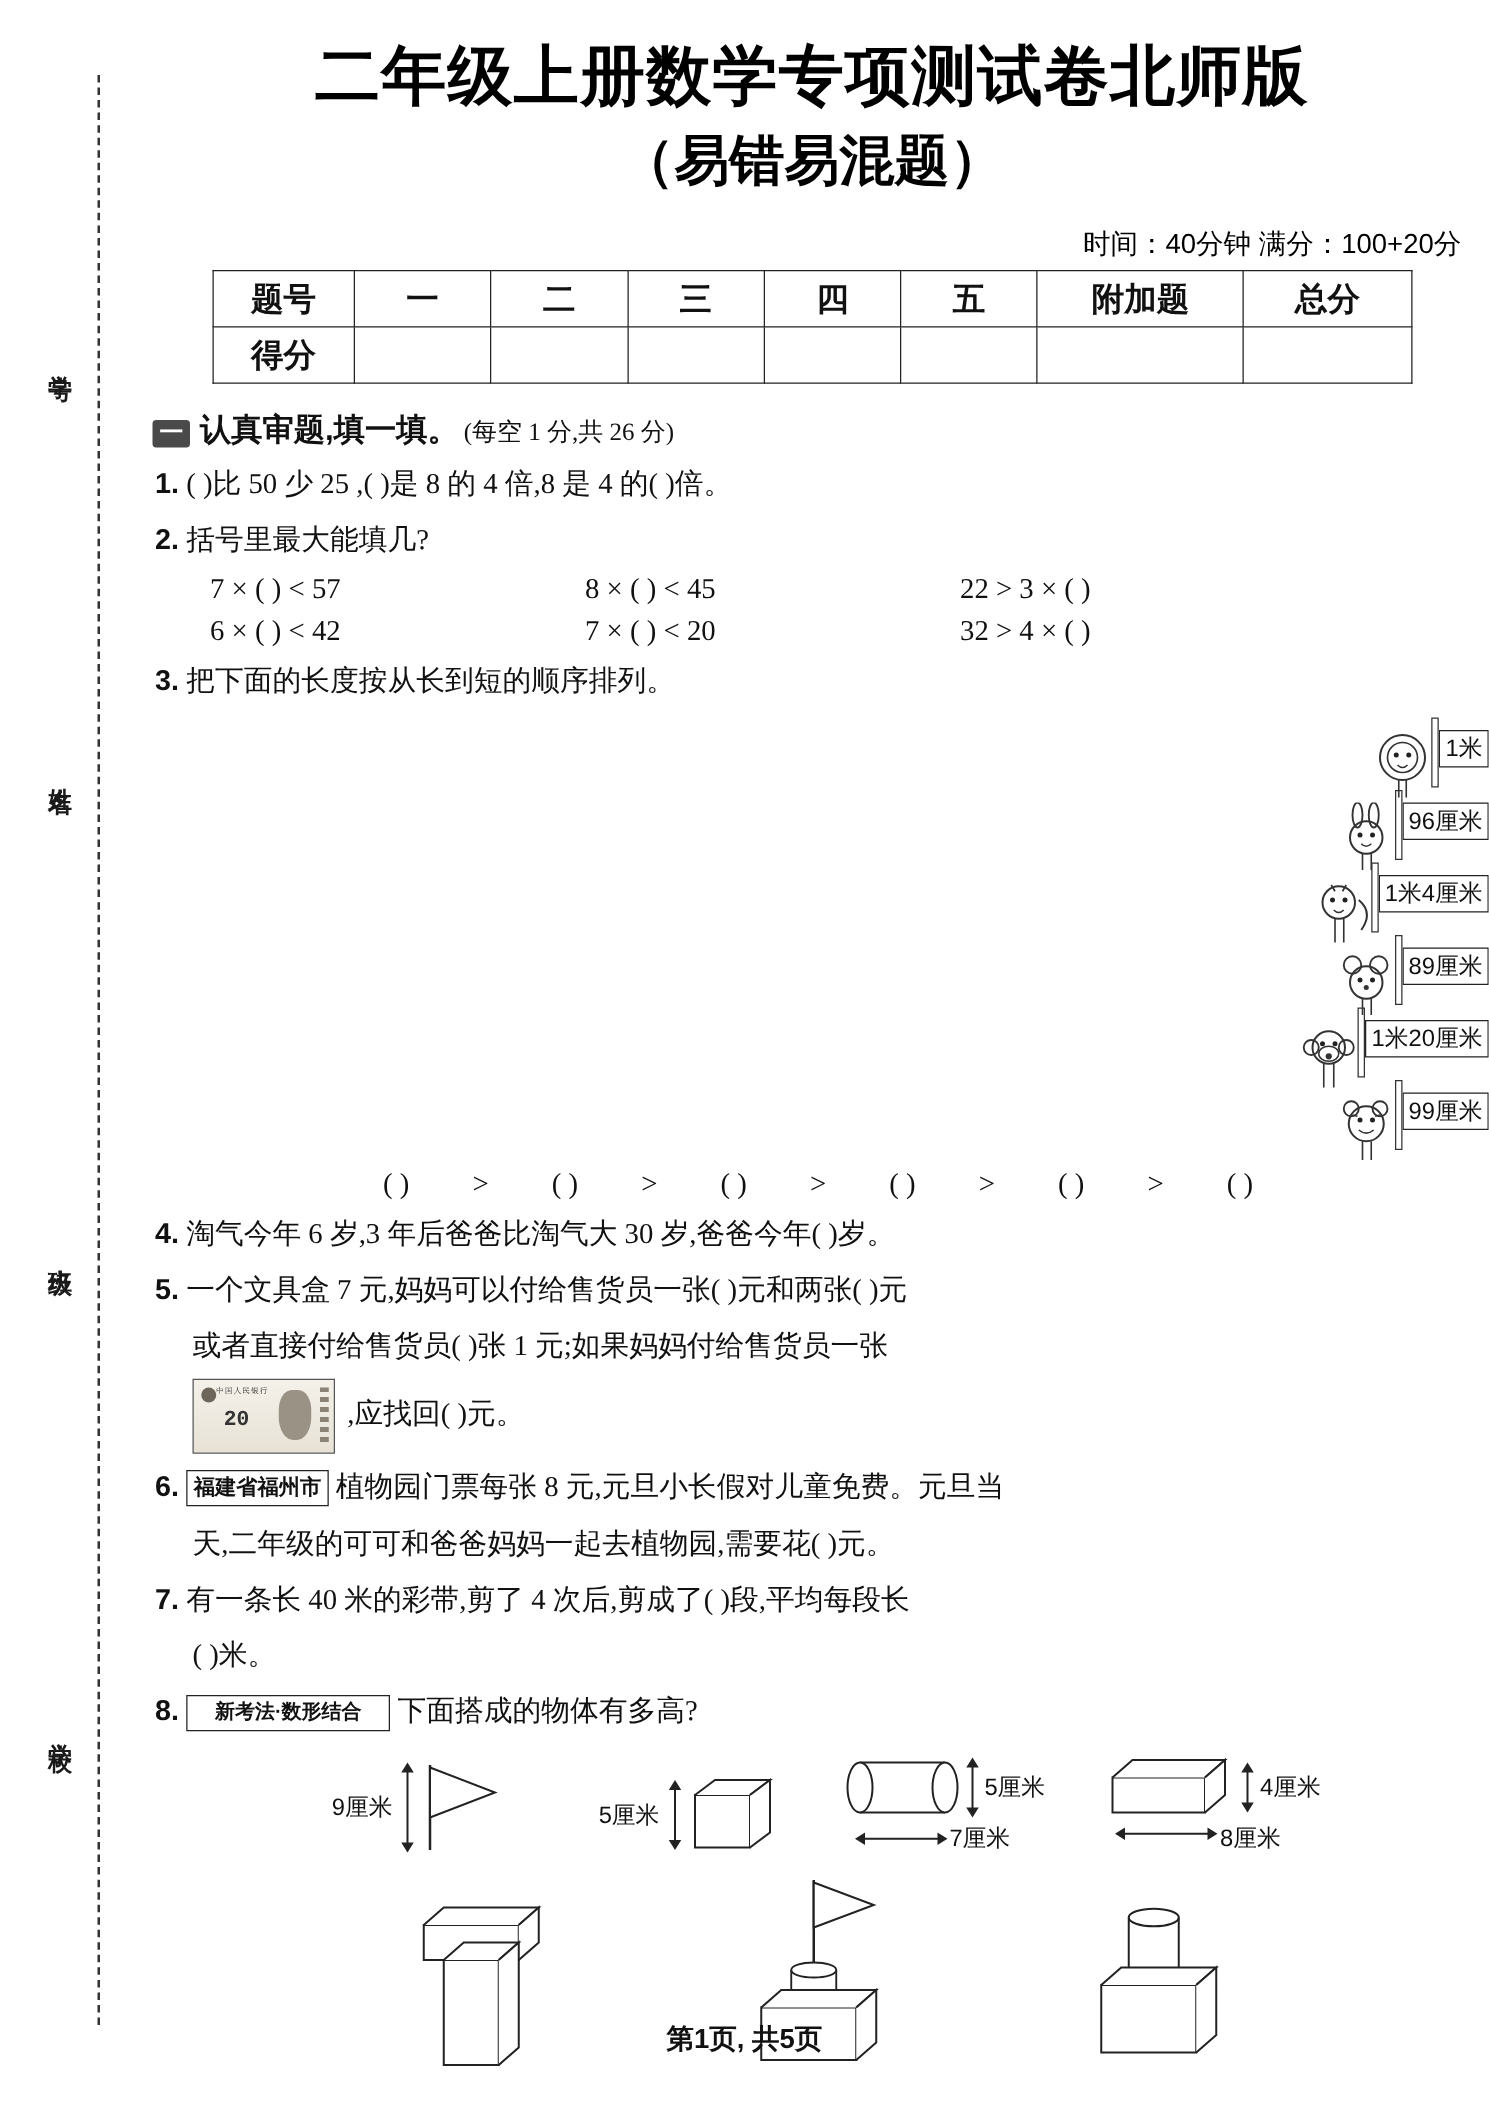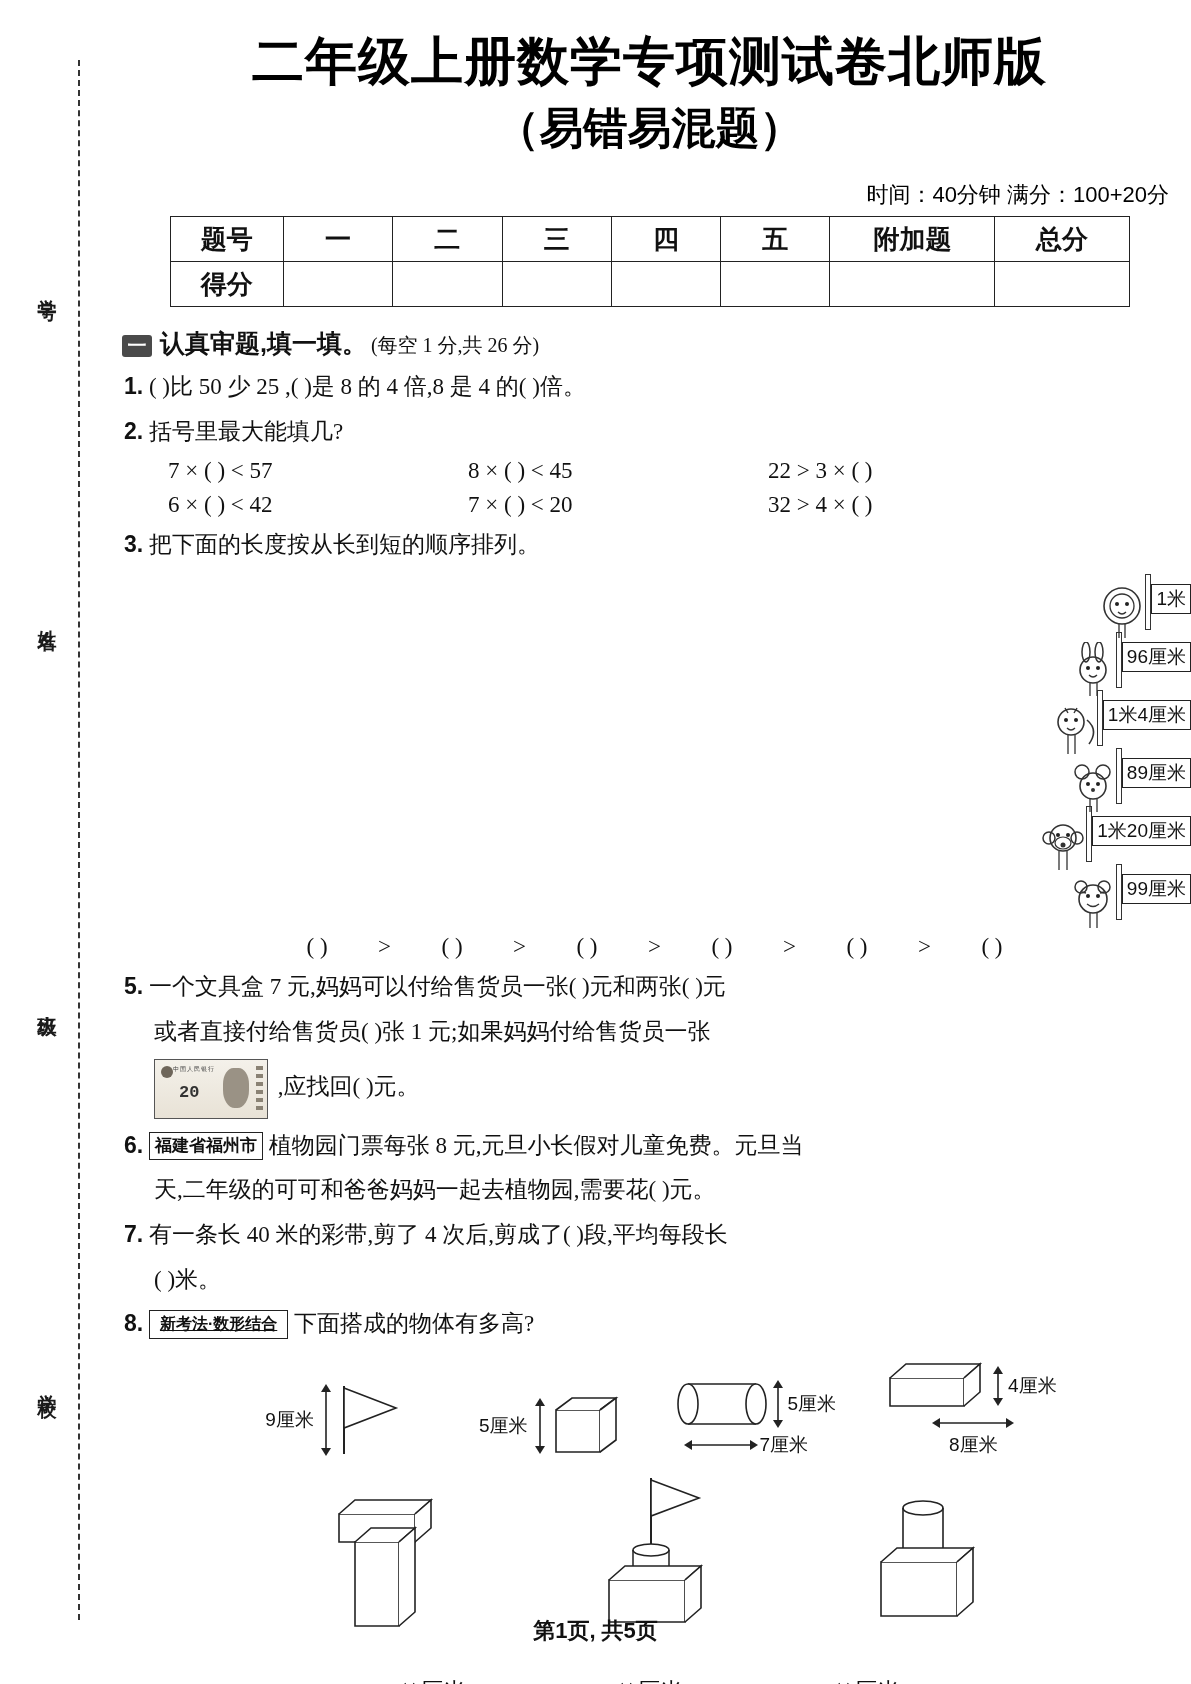--- a/index.html
+++ b/index.html
@@ -118,26 +118,25 @@
     border:1.5px solid #222;
     padding:0 5px;
     font-size:17px;
     font-family:"Liberation Sans","DejaVu Sans",sans-serif;
     font-weight:bold;
     vertical-align:2px;
   }
   .tag-new{
     display:inline-block;
     border:1.5px solid #222;
-    padding:1px 10px;
+    padding:1px 22px;
     font-size:16px;
     font-family:"Liberation Sans","DejaVu Sans",sans-serif;
     font-weight:bold;
     vertical-align:2px;
-    text-decoration:underline;
   }
 
   
   .exprow{display:flex;margin-left:60px;margin-top:8px;font-size:23px;}
   .exprow > div{width:300px;}
 
   
   .animals{
     display:flex;align-items:flex-end;justify-content:center;
     margin:12px 0 0 0;gap:2px;flex-direction:column;
@@ -415,20 +414,24 @@
       <span class="gt">&gt;</span>
       <span class="bl">(          )</span>
       <span class="gt">&gt;</span>
       <span class="bl">(          )</span>
       <span class="gt">&gt;</span>
       <span class="bl">(          )</span>
       <span class="gt">&gt;</span>
       <span class="bl">(          )</span>
     </div>
 
+    <div class="q">
+      <span class="qn">4.</span>
+      <span>淘气今年 6 岁,3 年后爸爸比淘气大 30 岁,爸爸今年(        )岁。</span>
+    </div>
 
     <div class="q">
       <span class="qn">5.</span>
       <span>一个文具盒 7 元,妈妈可以付给售货员一张(        )元和两张(        )元</span>
     </div>
     <div class="q indent">
       <span>或者直接付给售货员(        )张 1 元;如果妈妈付给售货员一张</span>
     </div>
     <div class="q indent">
       <span class="note">
@@ -524,21 +527,21 @@
             <path d="M6 20 L22 6 L96 6 L80 20" fill="#fff" stroke="#222" stroke-width="1.6"></path>
             <path d="M80 20 L96 6 L96 34 L80 48" fill="#fff" stroke="#222" stroke-width="1.6"></path>
           </svg>
           <svg width="20" height="56">
             <path d="M10 12 L10 44" stroke="#222" stroke-width="1.6"></path>
             <path d="M10 8 l-5 8 l10 0 z" fill="#222"></path>
             <path d="M10 48 l-5 -8 l10 0 z" fill="#222"></path>
           </svg>
           <span class="dimlbl">4厘米</span>
         </div>
-        <div style="display:flex;align-items:center;margin-left:6px;flex-direction:column;">
+        <div style="display:flex;align-items:flex-start;margin-left:6px;">
           <svg width="86" height="18">
             <path d="M6 9 L80 9" stroke="#222" stroke-width="1.6"></path>
             <path d="M2 9 l8 -5 l0 10 z" fill="#222"></path>
             <path d="M84 9 l-8 -5 l0 10 z" fill="#222"></path>
           </svg>
           <span class="dimlbl">8厘米</span>
         </div>
       </div>
     </div>
 

